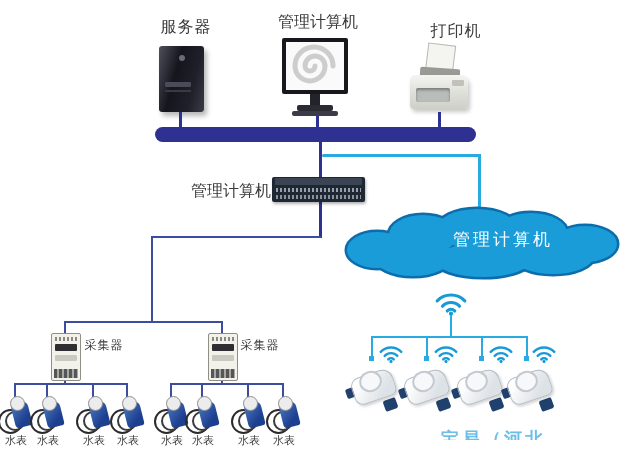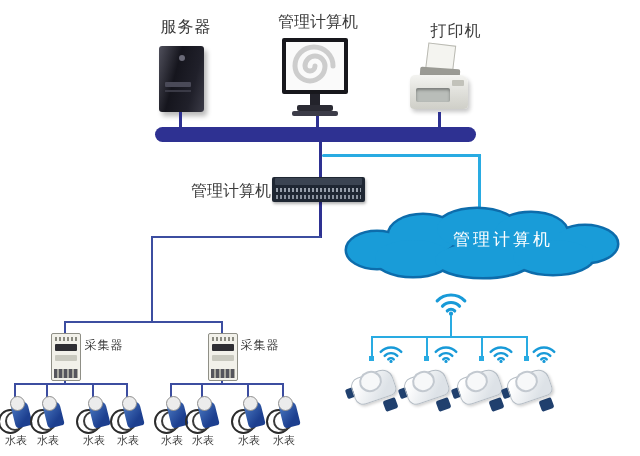--- a/index.html
+++ b/index.html
@@ -343,14 +343,17 @@
       <div class="body"></div>
       <div class="lid"></div>
     </div>
   <div class="nbmeter" style="left:502px;top:365px;">
       <div class="pipeL"></div>
       <div class="pipeR"></div>
       <div class="body"></div>
       <div class="lid"></div>
     </div>
 
+  <div class="watermark">
+    <span>宝易（河北</span>
+  </div>
 
 </div>
 
 </body></html>

